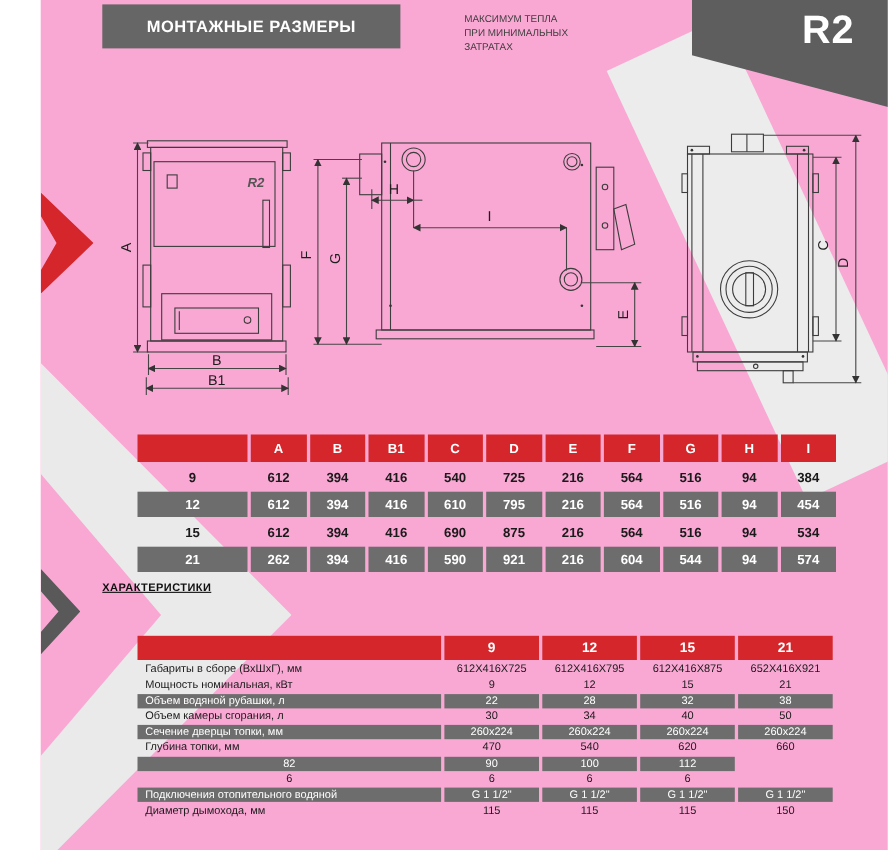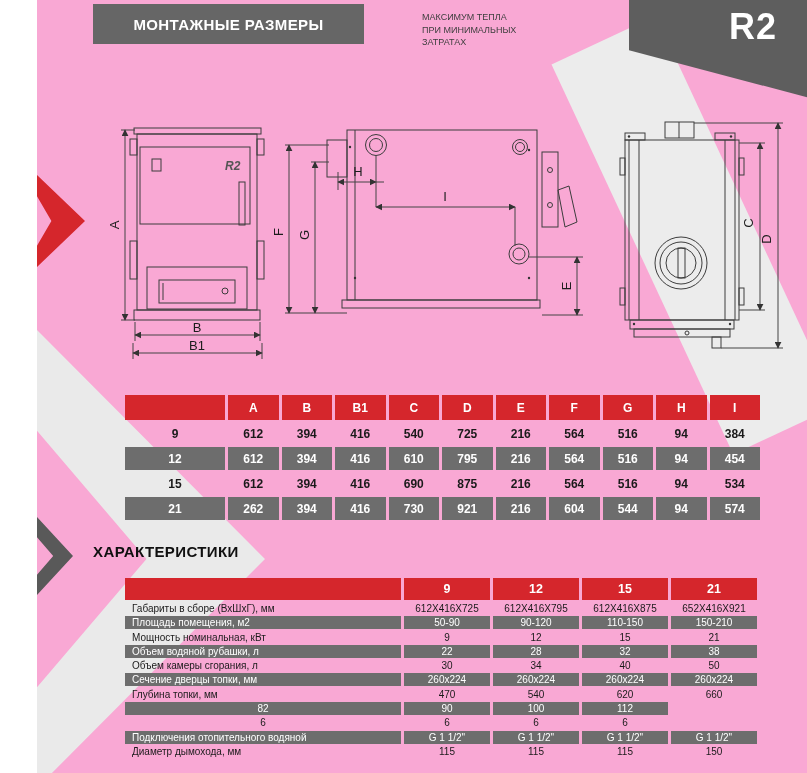--- a/index.html
+++ b/index.html
@@ -37,21 +37,21 @@
 
   
   svg.drawing{position:absolute;z-index:1;overflow:visible;}
   svg.drawing .ln{stroke:var(--line);stroke-width:1;fill:none;}
   svg.drawing .dim{stroke:#444;stroke-width:1;fill:none;}
   svg.drawing .dot{fill:#333;stroke:none;}
   svg.drawing text{font-family:"Liberation Sans",sans-serif;font-size:13px;fill:#1d1d1d;}
   svg.drawing text.logo{font-size:12px;font-style:italic;font-weight:bold;fill:#555;}
 
   
-  .section-title{position:absolute;left:56px;top:543px;font-size:15px;font-weight:bold;color:#101010;letter-spacing:.4px;z-index:2;}
+  .section-title{position:absolute;left:56px;top:529px;font-size:10px;font-weight:bold;color:#101010;letter-spacing:.4px;z-index:2;text-decoration:underline;}
 
   
   .table{position:absolute;z-index:2;}
   #dims-table{left:88px;top:395px;width:635px;}
   #specs-table{left:88px;top:578px;width:632px;}
   .trow{display:grid;column-gap:3px;}
   .t1row{grid-template-columns:100px repeat(10,1fr);height:23px;margin-bottom:2px;}
   .t1row.thead{height:25px;}
   .t2row{grid-template-columns:276px repeat(4,1fr);height:13px;margin-bottom:1.3px;}
   .t2row.thead{height:22px;margin-bottom:2px;}
@@ -271,21 +271,21 @@
         <div class="tcell">564</div>
         <div class="tcell">516</div>
         <div class="tcell">94</div>
         <div class="tcell">534</div>
       </div>
       <div class="trow t1row zebra-gray">
         <div class="tcell first">21</div>
         <div class="tcell">262</div>
         <div class="tcell">394</div>
         <div class="tcell">416</div>
-        <div class="tcell">730</div>
+        <div class="tcell">590</div>
         <div class="tcell">921</div>
         <div class="tcell">216</div>
         <div class="tcell">604</div>
         <div class="tcell">544</div>
         <div class="tcell">94</div>
         <div class="tcell">574</div>
       </div>
     </div>
 
   <div class="section-title">ХАРАКТЕРИСТИКИ</div>
@@ -298,27 +298,20 @@
         <div class="tcell">15</div>
         <div class="tcell">21</div>
       </div>
       <div class="trow t2row zebra-white">
         <div class="tcell first">Габариты в сборе (ВхШхГ), мм</div>
         <div class="tcell">612Х416Х725</div>
         <div class="tcell">612Х416Х795</div>
         <div class="tcell">612Х416Х875</div>
         <div class="tcell">652Х416Х921</div>
       </div>
-      <div class="trow t2row zebra-gray">
-        <div class="tcell first">Площадь помещения, м2</div>
-        <div class="tcell">50-90</div>
-        <div class="tcell">90-120</div>
-        <div class="tcell">110-150</div>
-        <div class="tcell">150-210</div>
-      </div>
       <div class="trow t2row zebra-white">
         <div class="tcell first">Мощность номинальная, кВт</div>
         <div class="tcell">9</div>
         <div class="tcell">12</div>
         <div class="tcell">15</div>
         <div class="tcell">21</div>
       </div>
       <div class="trow t2row zebra-gray">
         <div class="tcell first">Объем водяной рубашки, л</div>
         <div class="tcell">22</div>

